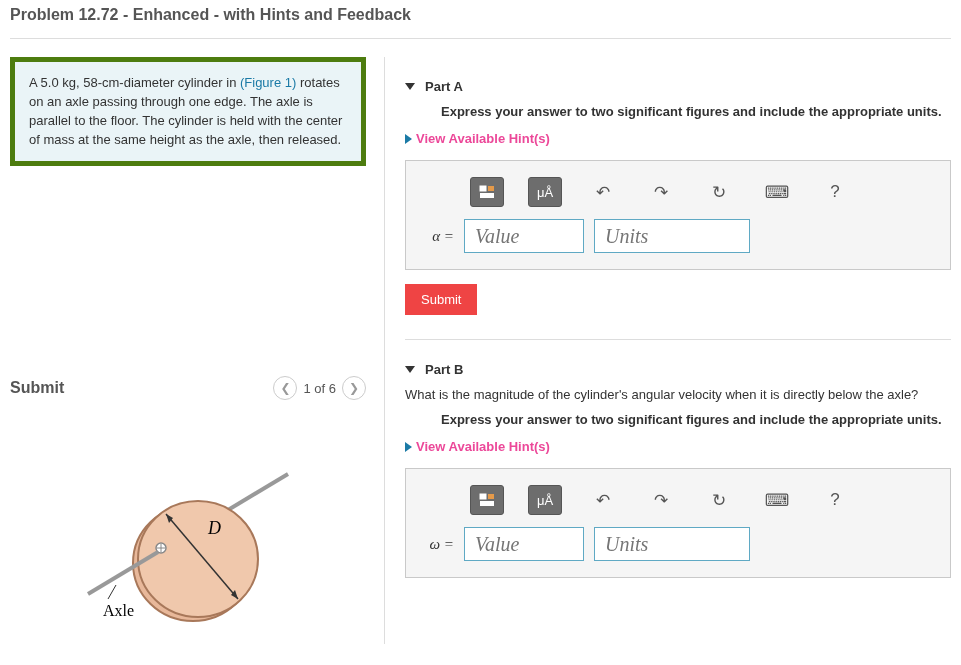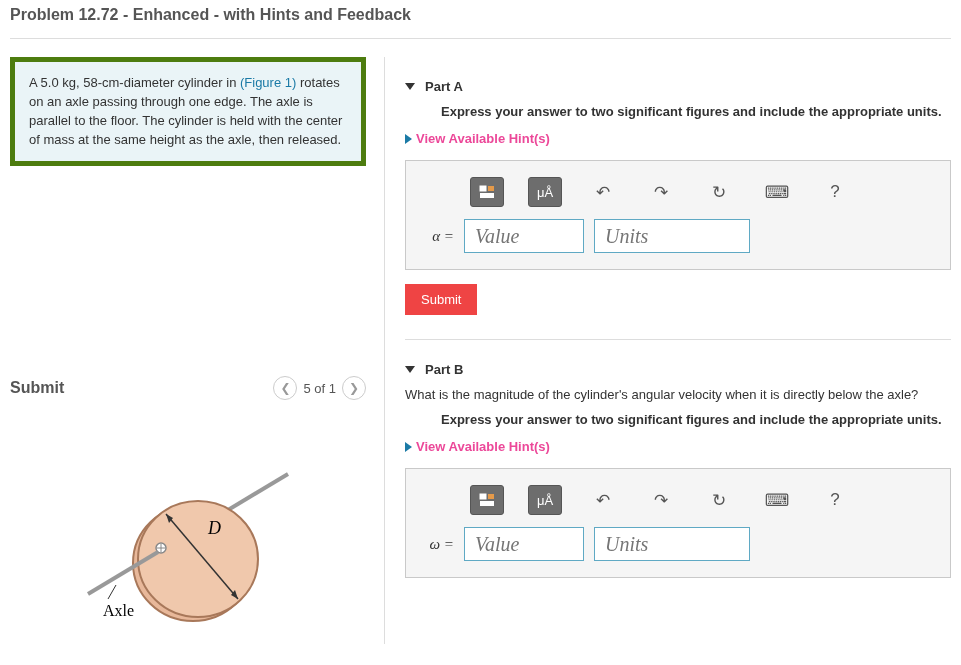--- a/index.html
+++ b/index.html
@@ -174,21 +174,21 @@
 
     <div class="left-col">
       <div class="prob-box">
         <span>A 5.0 kg, 58-cm-diameter cylinder in </span><span class="fig-link">(Figure 1)</span><span> rotates on an axle passing through one edge. The axle is parallel to the floor. The cylinder is held with the center of mass at the same height as the axle, then released.</span>
       </div>
 
       <div class="figure-header">
         <div class="figure-title">Submit</div>
         <div class="figure-nav">
           <button class="nav-btn">❮</button>
-          <span>5 of 1</span>
+          <span>1 of 6</span>
           <button class="nav-btn">❯</button>
         </div>
       </div>
 
       <div class="figure-image">
         <svg width="260" height="200" viewBox="0 0 260 200">
           <line x1="230" y1="30" x2="105" y2="105" stroke="#999" stroke-width="4"></line>
           <ellipse cx="135" cy="119" rx="60" ry="58" fill="#e8b89a" stroke="#a8785a" stroke-width="2"></ellipse>
           <ellipse cx="140" cy="115" rx="60" ry="58" fill="#f0c8ac" stroke="#a8785a" stroke-width="2"></ellipse>
           <circle cx="103" cy="104" r="5" fill="#fff" stroke="#888" stroke-width="1.5"></circle>

